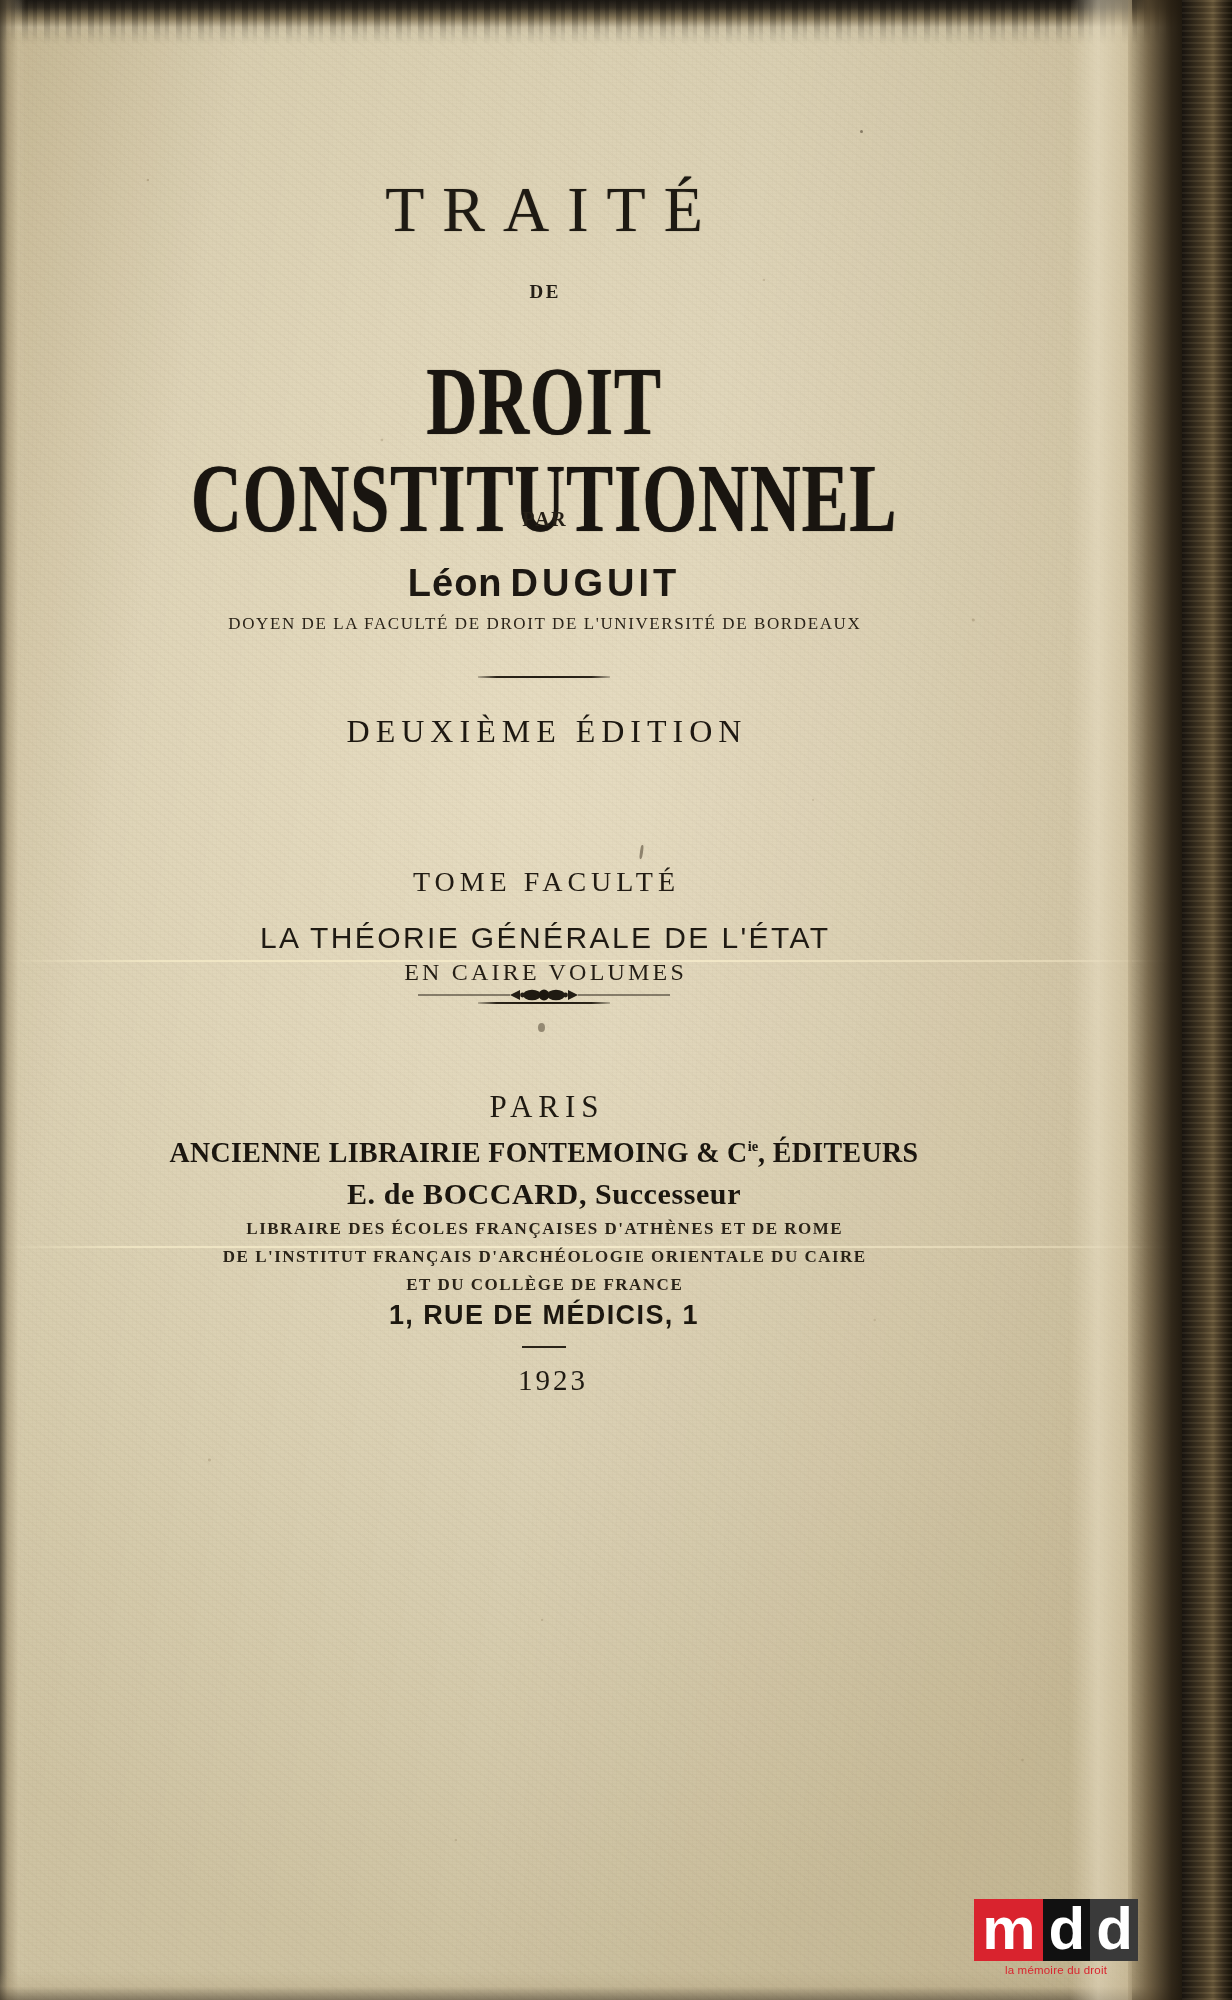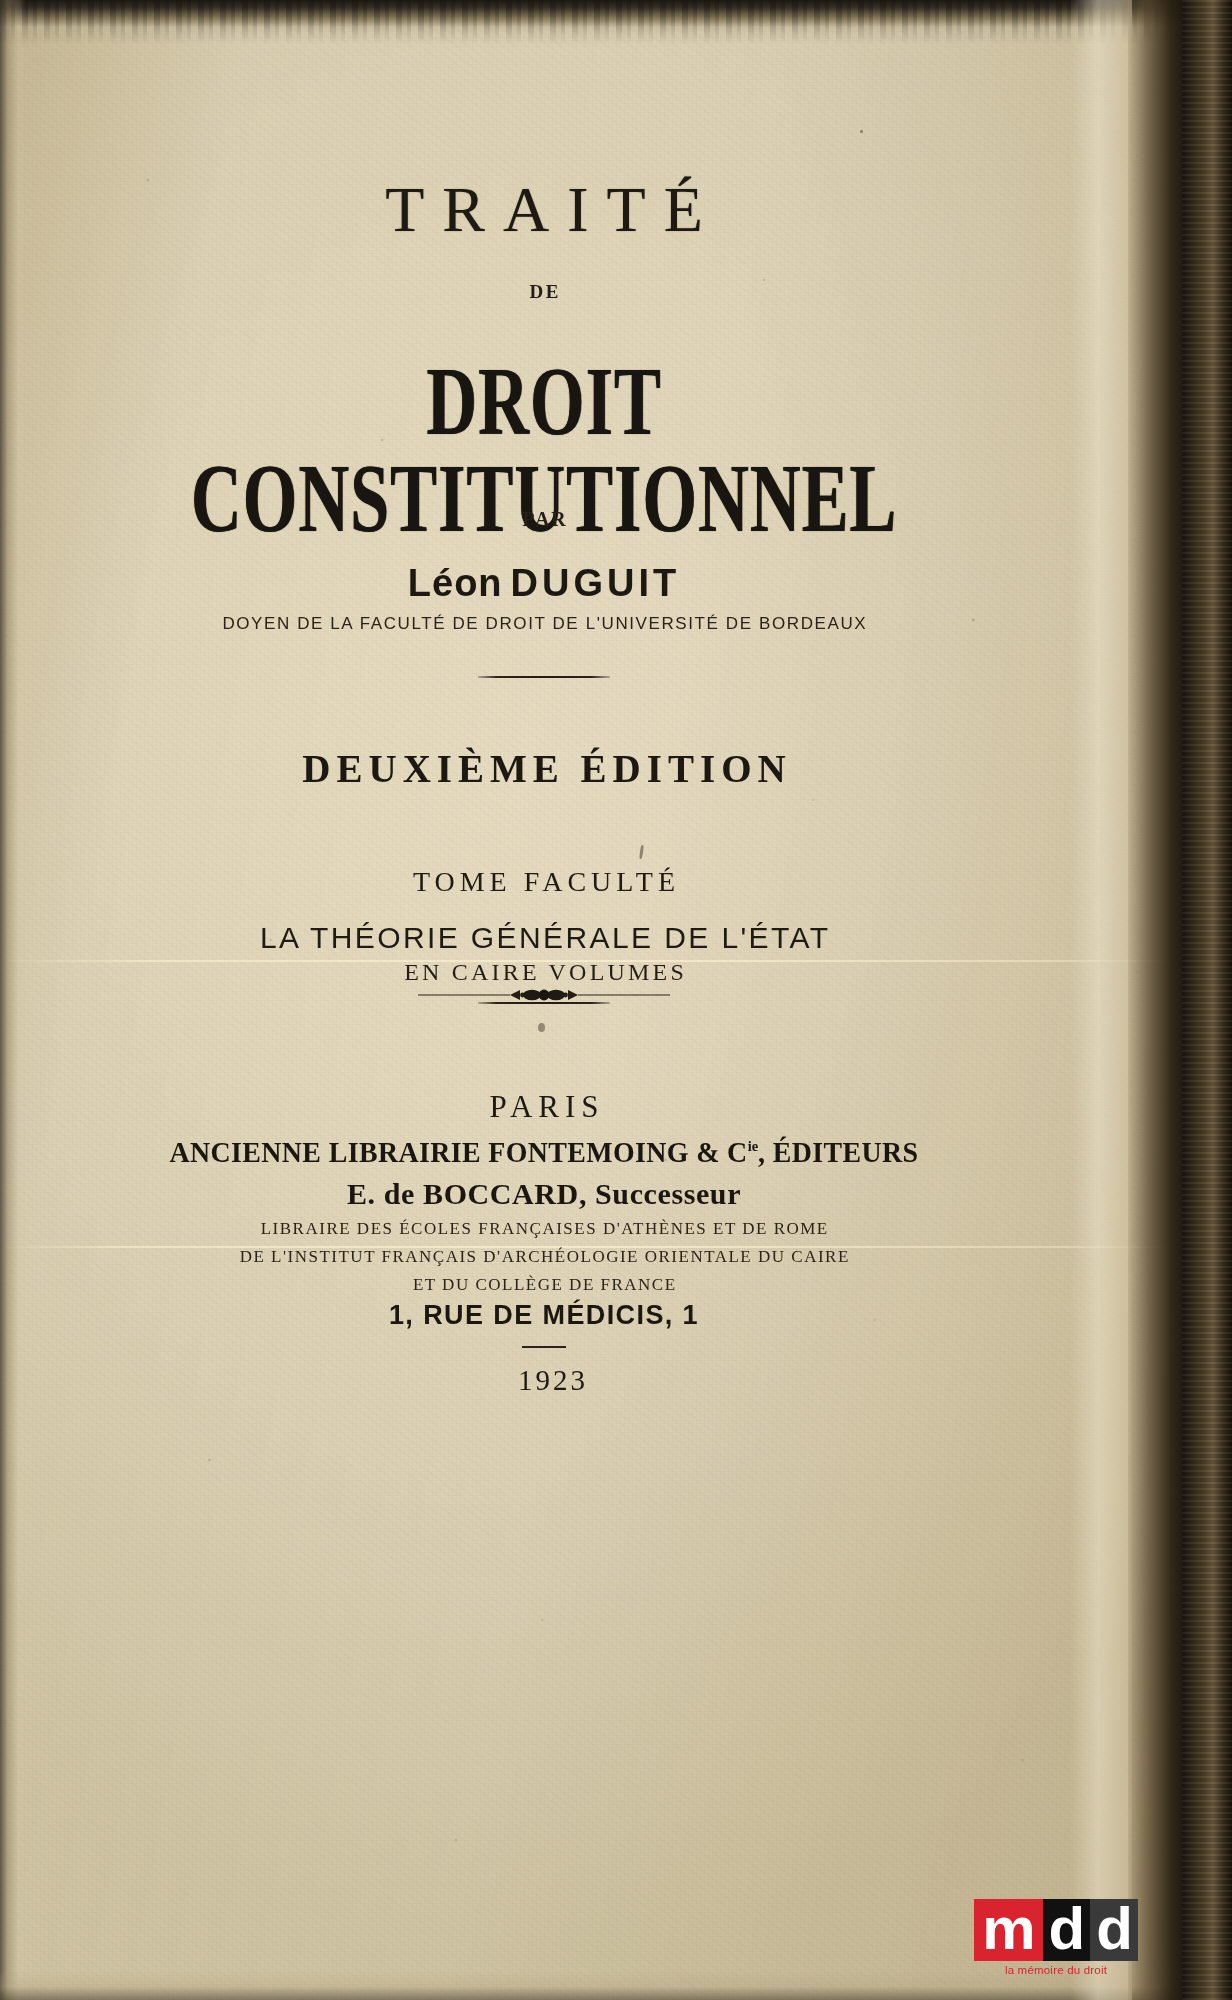--- a/index.html
+++ b/index.html
@@ -176,43 +176,43 @@
     font-weight: bold;
     font-size: 38px;
     letter-spacing: 2px;
     color: #1d1812;
   }
   .t-author .ln { letter-spacing: 1px; }
   .t-author .sn { letter-spacing: 4px; margin-left: 8px; }
   .t-affil {
     position: absolute;
     top: 614px; left: 0; right: 0;
-    font-family: Liberation Sans, sans-serif;
+    font-family: Liberation Serif, serif;
     font-size: 17px;
     letter-spacing: 1.6px;
     text-indent: 1.6px;
     color: #2a2319;
   }
 
   .rule {
     position: absolute;
     left: 50%;
     transform: translateX(-50%);
     height: 2px;
     background: linear-gradient(90deg, rgba(40,33,22,.25) 0%, #2a2318 14%, #221c12 50%, #2a2318 86%, rgba(40,33,22,.25) 100%);
   }
   .rule-1 { top: 676px; width: 132px; }
   .rule-2 { top: 1002px; width: 132px; }
 
   .t-edition {
     position: absolute;
-    top: 746px; left: 0; right: 0;
-    font-family: "Liberation Serif", serif;
-    font-weight: bold;
-    font-size: 39px;
+    top: 713px; left: 0; right: 0;
+    font-family: "Liberation Serif", serif;
+    font-weight: normal;
+    font-size: 32px;
     letter-spacing: 6px;
     text-indent: 6px;
     color: #1d1811;
   }
   .t-volumes {
     position: absolute;
     top: 959px; left: 0; right: 0;
     font-family: "Liberation Serif", serif;
     font-size: 24px;
     letter-spacing: 3.2px;
@@ -277,20 +277,21 @@
     color: #1b160f;
   }
   .t-small {
     position: absolute;
     left: 0; right: 0;
     font-family: "Liberation Serif", serif;
     font-size: 17px;
     letter-spacing: 1.5px;
     text-indent: 1.5px;
     color: #2a2318;
+    font-weight: bold;
   }
   .t-s1 { top: 1219px; }
   .t-s2 { top: 1247px; }
   .t-s3 { top: 1275px; }
   .t-address {
     position: absolute;
     top: 1300px; left: 0; right: 0;
     font-family: "Liberation Sans", sans-serif;
     font-weight: bold;
     font-size: 27px;

